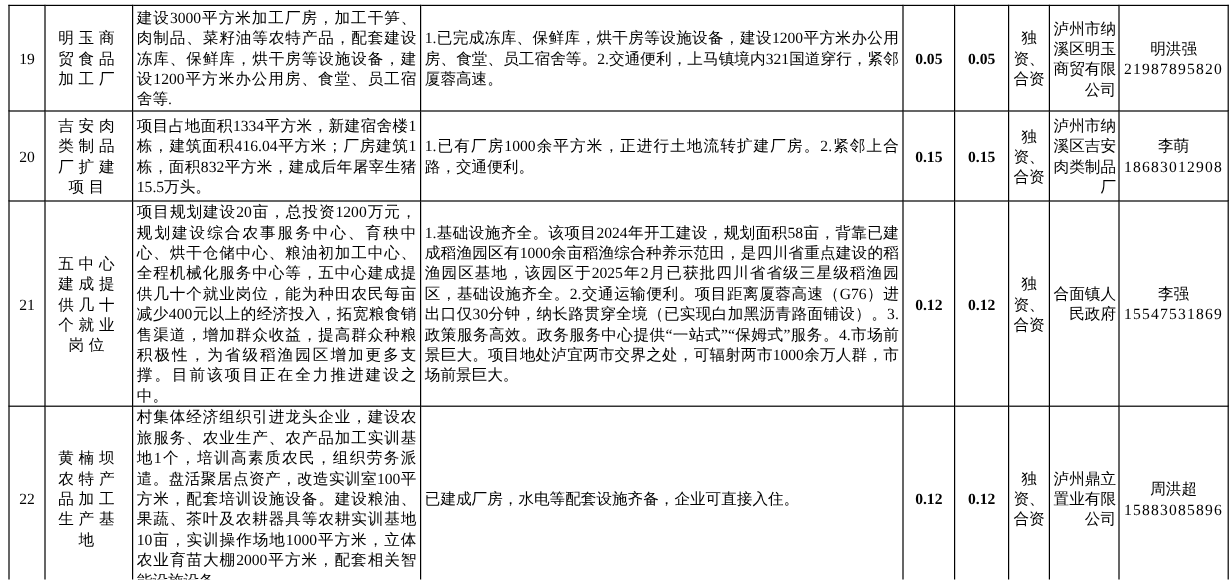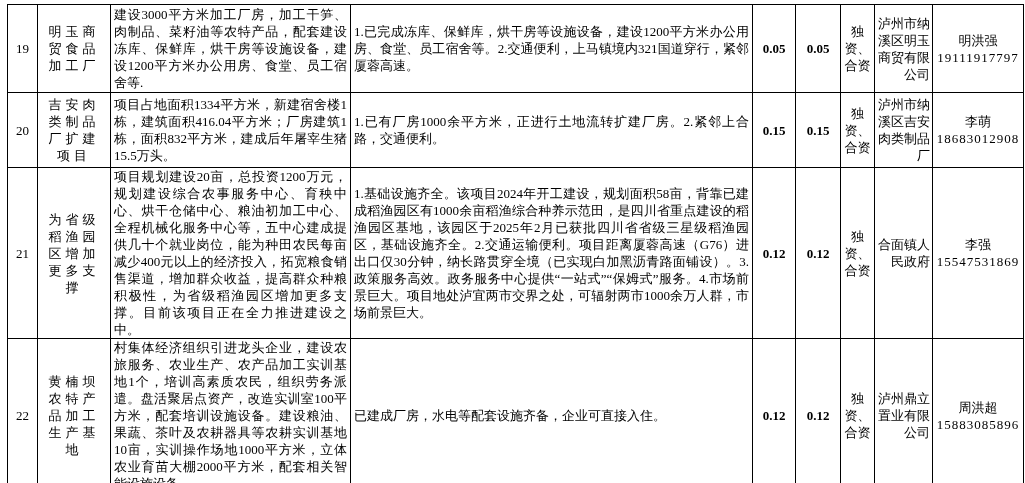--- a/index.html
+++ b/index.html
@@ -88,40 +88,40 @@
         <td class="c-no">19</td>
         <td class="c-name">明玉商贸食品加工厂</td>
         <td class="c-content">建设3000平方米加工厂房，加工干笋、肉制品、菜籽油等农特产品，配套建设冻库、保鲜库，烘干房等设施设备，建设1200平方米办公用房、食堂、员工宿舍等.</td>
         <td class="c-adv">1.已完成冻库、保鲜库，烘干房等设施设备，建设1200平方米办公用房、食堂、员工宿舍等。2.交通便利，上马镇境内321国道穿行，紧邻厦蓉高速。</td>
         <td class="c-val">0.05</td>
         <td class="c-val">0.05</td>
         <td class="c-mode">独资、合资</td>
         <td class="c-unit">泸州市纳溪区明玉商贸有限公司</td>
         <td class="c-contact">
           <div class="contact-name">明洪强</div>
-          <div class="contact-phone">19111917797</div>
+          <div class="contact-phone">21987895820</div>
         </td>
       </tr>
       <tr style="height:75px">
         <td class="c-no">20</td>
         <td class="c-name">吉安肉类制品厂扩建项目</td>
         <td class="c-content">项目占地面积1334平方米，新建宿舍楼1栋，建筑面积416.04平方米；厂房建筑1栋，面积832平方米，建成后年屠宰生猪15.5万头。</td>
         <td class="c-adv">1.已有厂房1000余平方米，正进行土地流转扩建厂房。2.紧邻上合路，交通便利。</td>
         <td class="c-val">0.15</td>
         <td class="c-val">0.15</td>
         <td class="c-mode">独资、合资</td>
         <td class="c-unit">泸州市纳溪区吉安肉类制品厂</td>
         <td class="c-contact">
           <div class="contact-name">李萌</div>
           <div class="contact-phone">18683012908</div>
         </td>
       </tr>
       <tr style="height:157px">
         <td class="c-no">21</td>
-        <td class="c-name">为省级稻渔园区增加更多支撑</td>
+        <td class="c-name">五中心建成提供几十个就业岗位</td>
         <td class="c-content">项目规划建设20亩，总投资1200万元，规划建设综合农事服务中心、育秧中心、烘干仓储中心、粮油初加工中心、全程机械化服务中心等，五中心建成提供几十个就业岗位，能为种田农民每亩减少400元以上的经济投入，拓宽粮食销售渠道，增加群众收益，提高群众种粮积极性，为省级稻渔园区增加更多支撑。目前该项目正在全力推进建设之中。</td>
         <td class="c-adv">1.基础设施齐全。该项目2024年开工建设，规划面积58亩，背靠已建成稻渔园区有1000余亩稻渔综合种养示范田，是四川省重点建设的稻渔园区基地，该园区于2025年2月已获批四川省省级三星级稻渔园区，基础设施齐全。2.交通运输便利。项目距离厦蓉高速（G76）进出口仅30分钟，纳长路贯穿全境（已实现白加黑沥青路面铺设）。3.政策服务高效。政务服务中心提供“一站式”“保姆式”服务。4.市场前景巨大。项目地处泸宜两市交界之处，可辐射两市1000余万人群，市场前景巨大。</td>
         <td class="c-val">0.12</td>
         <td class="c-val">0.12</td>
         <td class="c-mode">独资、合资</td>
         <td class="c-unit">合面镇人民政府</td>
         <td class="c-contact">
           <div class="contact-name">李强</div>
           <div class="contact-phone">15547531869</div>
         </td>

